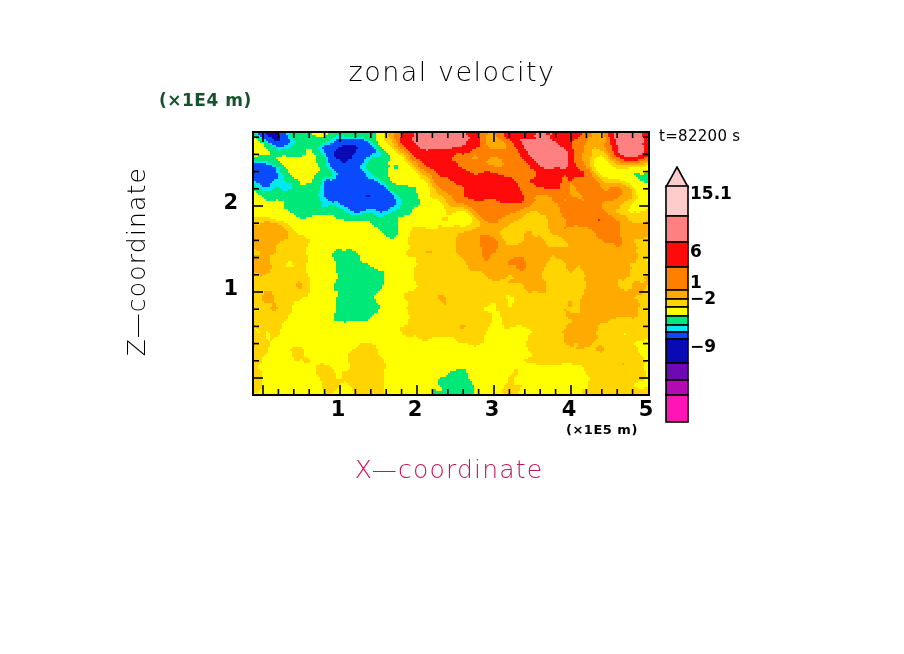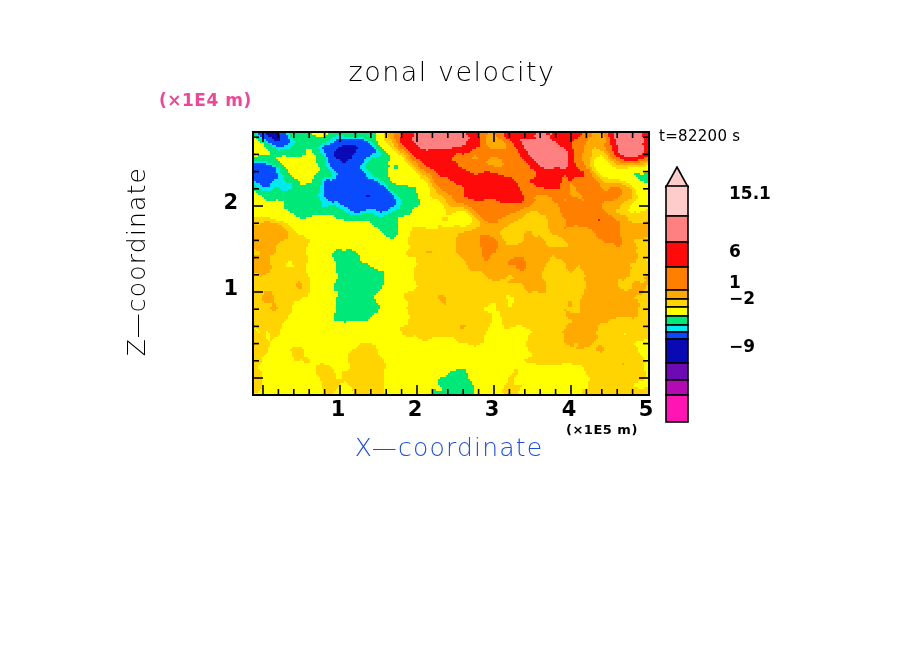--- a/index.html
+++ b/index.html
@@ -7,30 +7,30 @@
     width:904px;height:654px;background:#ffffff;position:relative;
     font-family:"DejaVu Sans","Liberation Sans",sans-serif;
     overflow:hidden;
   }
   .thin{font-family:"DejaVu Sans","Liberation Sans",sans-serif;font-weight:300;}
   #title{
     position:absolute;left:0;top:56px;width:904px;text-align:center;
     font-size:27px;letter-spacing:1.5px;color:#000;
   }
   #zunit{
-    position:absolute;left:159px;top:90px;font-size:17px;font-weight:bold;color:#ec4899;
+    position:absolute;left:159px;top:90px;font-size:17px;font-weight:bold;color:#14532d;
     letter-spacing:0.5px;
   }
   #xunit{
     position:absolute;left:566px;top:422px;font-size:13px;font-weight:bold;color:#000;
     letter-spacing:0.5px;
   }
   #xlabel{
-    position:absolute;left:252px;top:433px;width:394px;text-align:center;
-    font-size:25px;letter-spacing:1.2px;color:#1d4ed8;
+    position:absolute;left:252px;top:455px;width:394px;text-align:center;
+    font-size:25px;letter-spacing:1.2px;color:#be185d;
   }
   #ylabel{
     position:absolute;left:-14px;top:247px;width:300px;text-align:center;
     font-size:25px;letter-spacing:1.2px;color:#000;
     transform:rotate(-90deg);transform-origin:center center;
   }
   #timestamp{
     position:absolute;left:659px;top:127px;font-size:15px;color:#000;letter-spacing:0.3px;text-align:right;
   }
   #plotframe{
@@ -41,21 +41,21 @@
   .xtick{
     position:absolute;top:397px;font-size:21px;font-weight:bold;color:#000;
     width:30px;text-align:center;
   }
   .ytick{
     position:absolute;left:214px;font-size:21px;font-weight:bold;color:#000;
     width:24px;text-align:right;
   }
   #cbar{position:absolute;left:663px;top:166px;}
   .cblabel{
-    position:absolute;font-size:17px;font-weight:bold;color:#000;left:690px;margin-left:39px;
+    position:absolute;font-size:17px;font-weight:bold;color:#000;left:690px;
   }
 </style>
 </head>
 <body>
 
 <div id="title" class="thin">zonal velocity</div>
 
 <div id="zunit">(×1E4 m)</div>
 <div id="xunit">(×1E5 m)</div>
 <div id="timestamp">t=82200 s</div>

